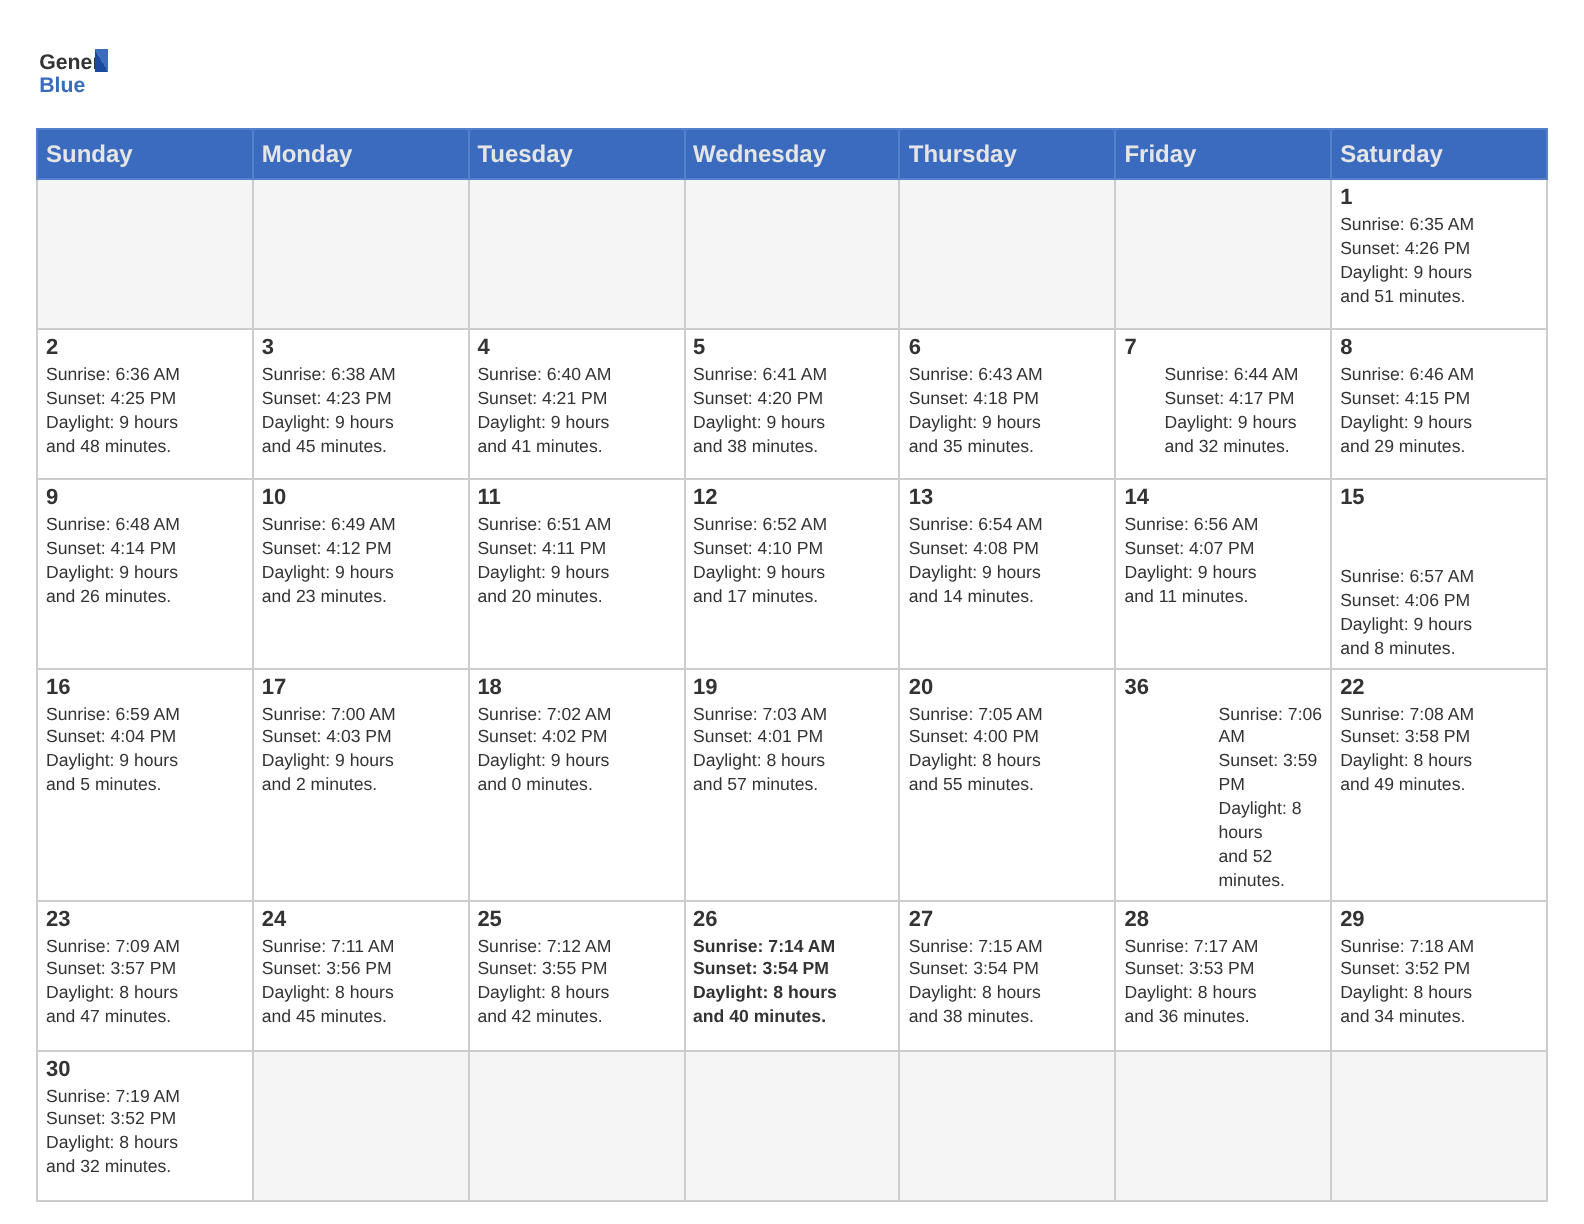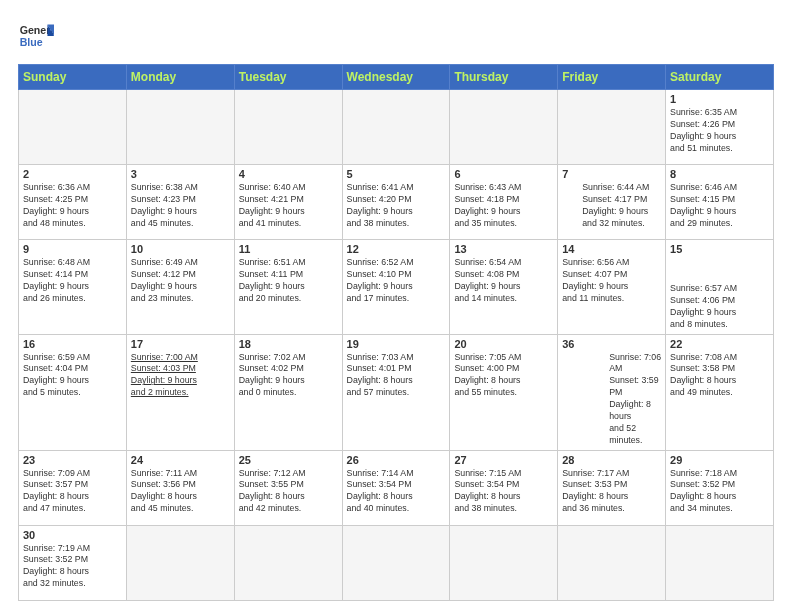--- a/index.html
+++ b/index.html
@@ -43,21 +43,21 @@
       font-size: 14px;
       color: #555;
     }
     .calendar {
       width: 100%;
       border-collapse: collapse;
       border: 1px solid #ccc;
     }
     .calendar th {
       background: #3a6bbf;
-      color: #bef264;
+      color: #e5e5e5;
       font-size: 12px;
       font-weight: bold;
       padding: 5px 4px;
       text-align: left;
       border: 1px solid #5580cc;
     }
     .calendar td {
       width: calc(100% / 7);
       vertical-align: top;
       border: 1px solid #ccc;
@@ -234,21 +234,21 @@
         <tr>
           <td>
             <span class="day-number">16</span>
             <div class="day-info" style="white-space: pre-line;">Sunrise: 6:59 AM
 Sunset: 4:04 PM
 Daylight: 9 hours
 and 5 minutes.</div>
           </td>
           <td>
             <span class="day-number">17</span>
-            <div class="day-info" style="white-space: pre-line; text-decoration: underline;">Sunrise: 7:00 AM
+            <div class="day-info" style="white-space: pre-line;">Sunrise: 7:00 AM
 Sunset: 4:03 PM
 Daylight: 9 hours
 and 2 minutes.</div>
           </td>
           <td>
             <span class="day-number">18</span>
             <div class="day-info" style="white-space: pre-line;">Sunrise: 7:02 AM
 Sunset: 4:02 PM
 Daylight: 9 hours
 and 0 minutes.</div>
@@ -299,21 +299,21 @@
           </td>
           <td>
             <span class="day-number">25</span>
             <div class="day-info" style="white-space: pre-line;">Sunrise: 7:12 AM
 Sunset: 3:55 PM
 Daylight: 8 hours
 and 42 minutes.</div>
           </td>
           <td>
             <span class="day-number">26</span>
-            <div class="day-info" style="white-space: pre-line;">Sunrise: 7:14 AM
+            <div class="day-info" style="white-space: pre-line; font-weight: bold;">Sunrise: 7:14 AM
 Sunset: 3:54 PM
 Daylight: 8 hours
 and 40 minutes.</div>
           </td>
           <td>
             <span class="day-number">27</span>
             <div class="day-info" style="white-space: pre-line;">Sunrise: 7:15 AM
 Sunset: 3:54 PM
 Daylight: 8 hours
 and 38 minutes.</div>

